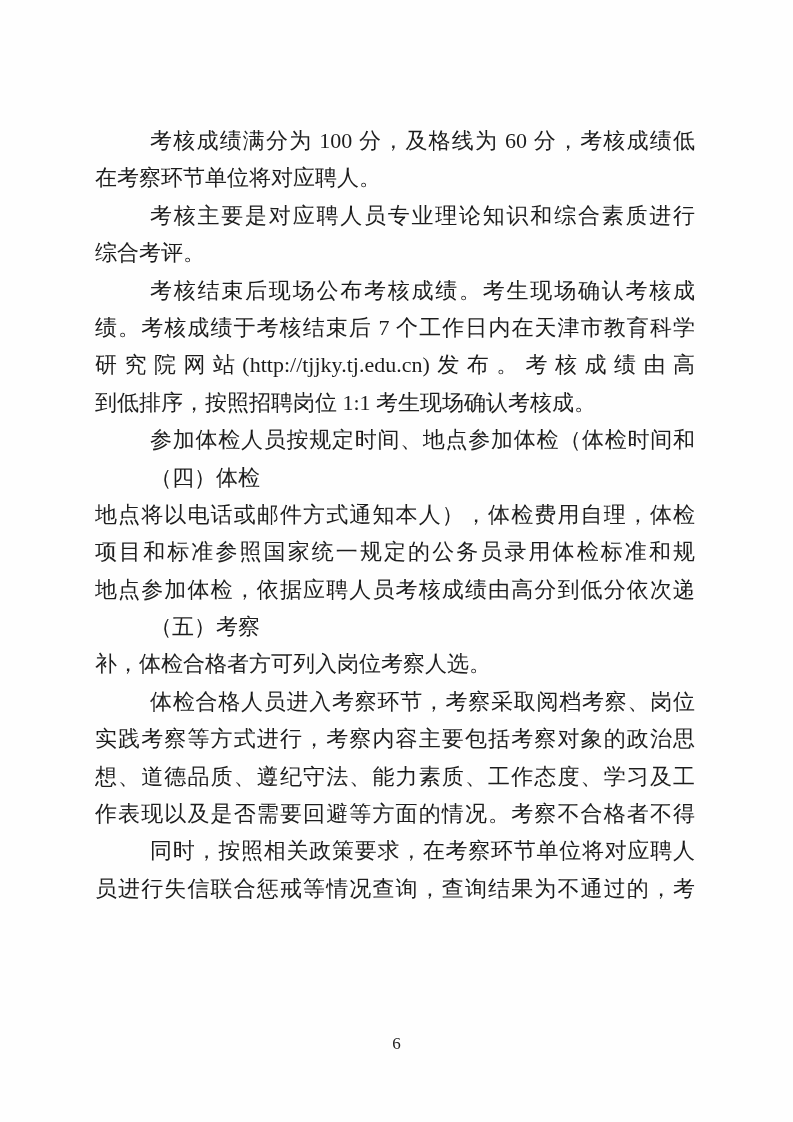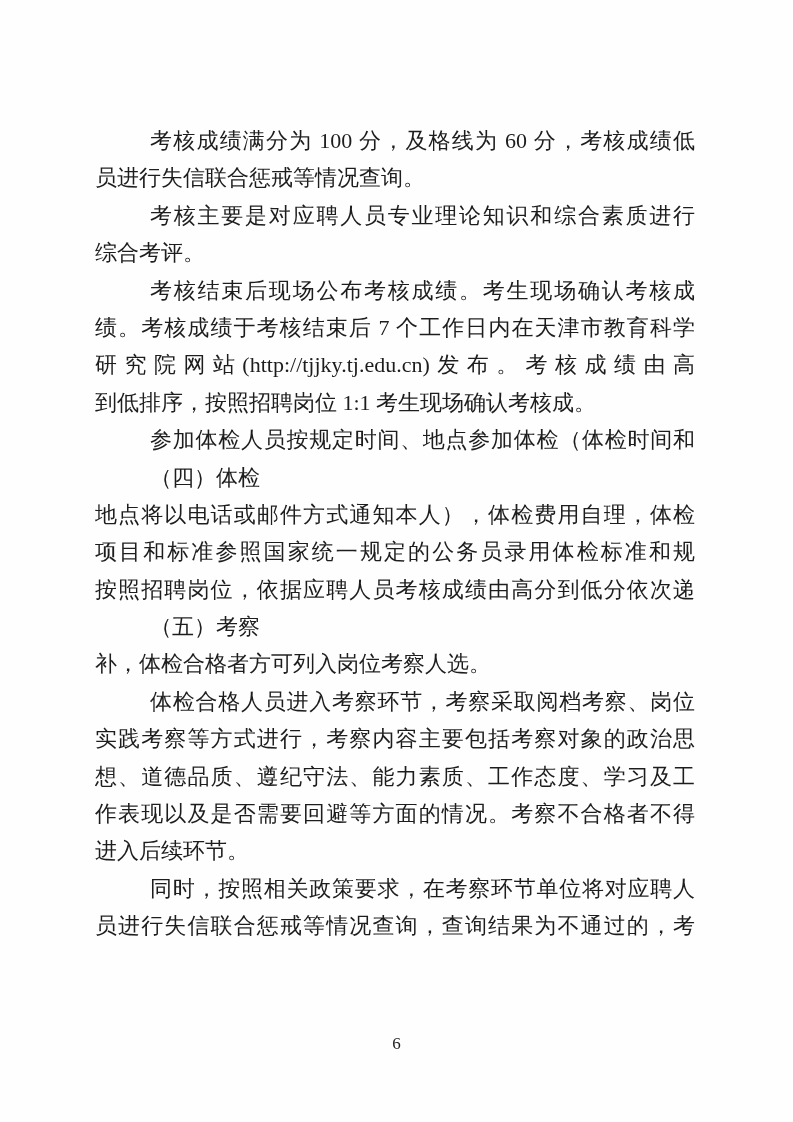--- a/index.html
+++ b/index.html
@@ -45,36 +45,35 @@
     line-height: 22px;
     color: #222222;
   }
 </style>
 </head>
 <body>
 
 <div class="page">
   <div class="doc-text">
       <div class="line indent justify">考核成绩满分为 100 分，及格线为 60 分，考核成绩低</div>
-      <div class="line">员进行失信联合惩戒等情况查询。</div>
+      <div class="line">在考察环节单位将对应聘人。</div>
       <div class="line indent justify">考核主要是对应聘人员专业理论知识和综合素质进行</div>
       <div class="line">综合考评。</div>
       <div class="line indent justify">考核结束后现场公布考核成绩。考生现场确认考核成</div>
       <div class="line justify">绩。考核成绩于考核结束后 7 个工作日内在天津市教育科学</div>
       <div class="line justify">研究院网站(http://tjjky.tj.edu.cn)发布。考核成绩由高</div>
       <div class="line">到低排序，按照招聘岗位 1:1 考生现场确认考核成。</div>
       <div class="line indent justify">参加体检人员按规定时间、地点参加体检（体检时间和</div>
       <div class="line indent">（四）体检</div>
       <div class="line justify">地点将以电话或邮件方式通知本人），体检费用自理，体检</div>
       <div class="line justify">项目和标准参照国家统一规定的公务员录用体检标准和规</div>
-      <div class="line justify">按照招聘岗位，依据应聘人员考核成绩由高分到低分依次递</div>
+      <div class="line justify">地点参加体检，依据应聘人员考核成绩由高分到低分依次递</div>
       <div class="line indent">（五）考察</div>
       <div class="line">补，体检合格者方可列入岗位考察人选。</div>
       <div class="line indent justify">体检合格人员进入考察环节，考察采取阅档考察、岗位</div>
       <div class="line justify">实践考察等方式进行，考察内容主要包括考察对象的政治思</div>
       <div class="line justify">想、道德品质、遵纪守法、能力素质、工作态度、学习及工</div>
       <div class="line justify">作表现以及是否需要回避等方面的情况。考察不合格者不得</div>
-      <div class="line">进入后续环节。</div>
       <div class="line indent justify">同时，按照相关政策要求，在考察环节单位将对应聘人</div>
       <div class="line justify">员进行失信联合惩戒等情况查询，查询结果为不通过的，考</div>
     </div>
   <div class="page-number">6</div>
 </div>
 
 </body></html>

